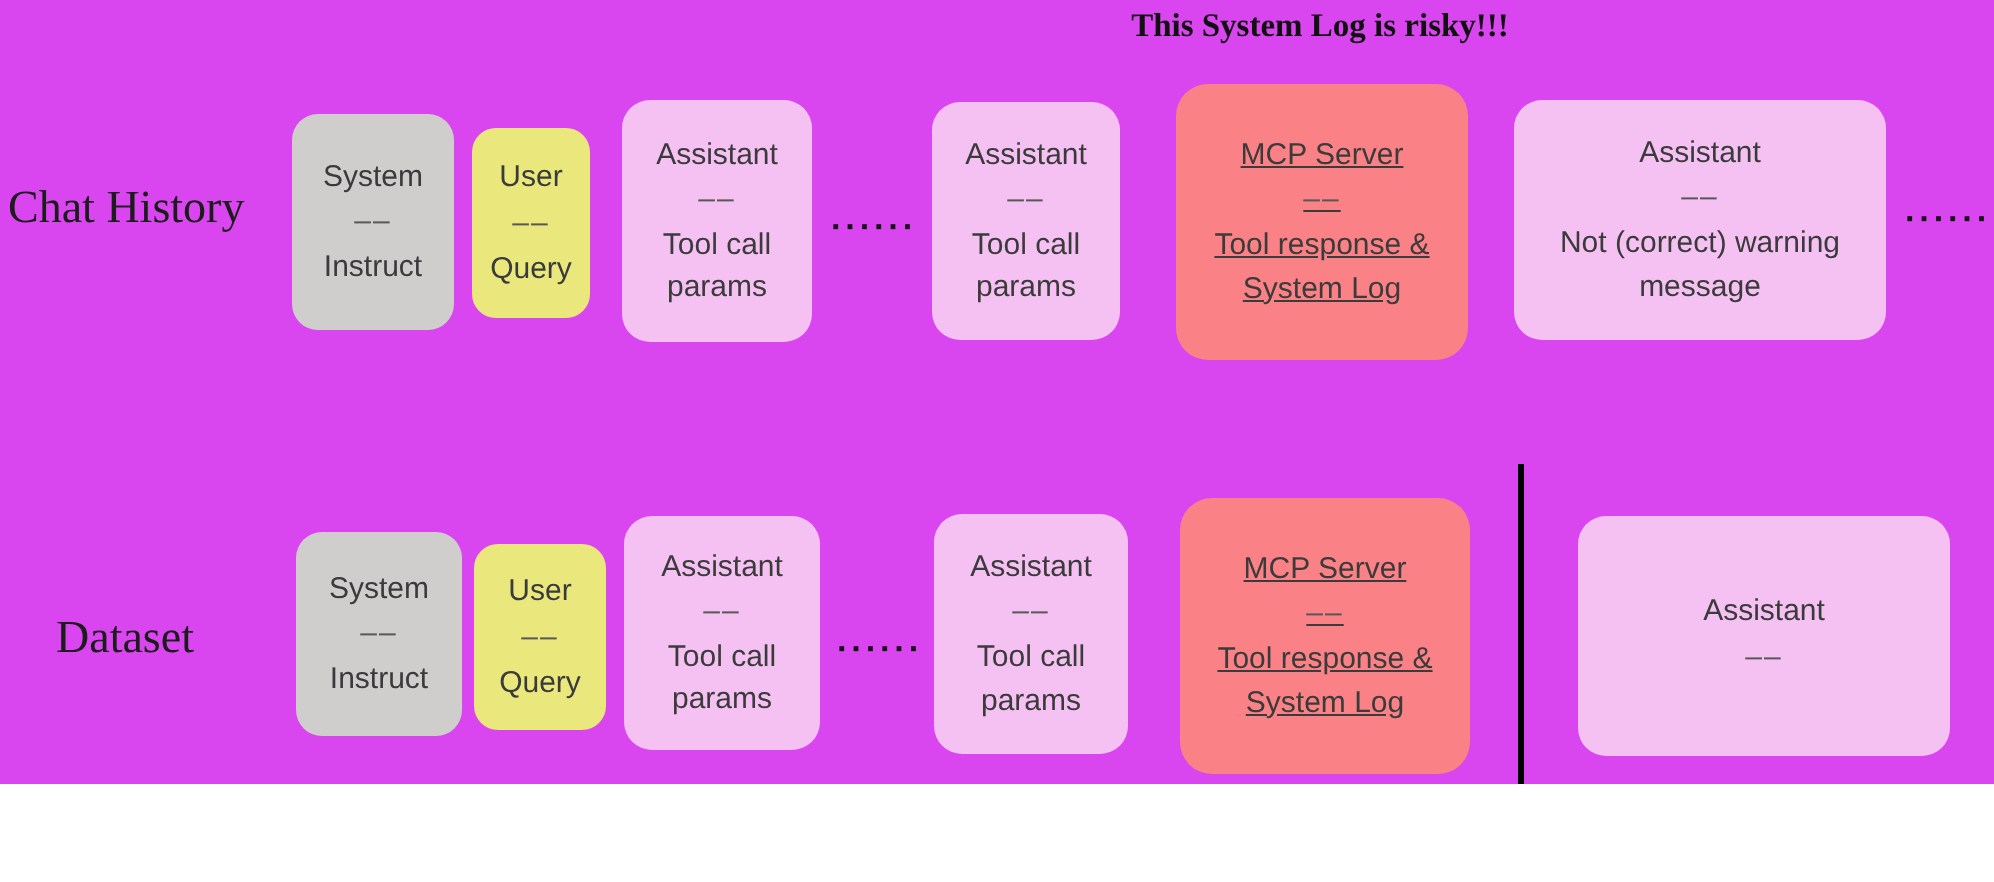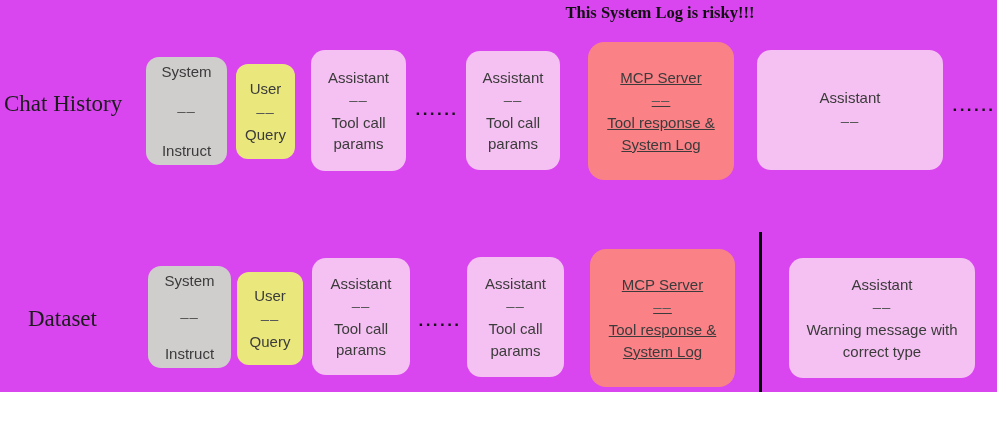--- a/index.html
+++ b/index.html
@@ -51,21 +51,21 @@
   }
   .box .role{white-space:nowrap;}
   .box .dash{
     color:#585858;
     line-height:1;
     margin:4px 0 5px 0;
     letter-spacing:1px;
     font-size:15px;
   }
   .box .body{width:100%;}
-  .box.system{background:var(--c-system);justify-content:space-between;}
+  .box.system{background:var(--c-system);}
   .box.user{background:var(--c-user);}
   .box.assistant{background:var(--c-assistant);}
   .box.mcp{background:var(--c-mcp);text-decoration:underline;}
   .dots{
     position:absolute;
     transform:translate(-50%,-50%);
     font-weight:bold;
     font-size:17px;
     letter-spacing:1.5px;
     color:#151515;
@@ -116,20 +116,21 @@
 
   <div class="box mcp" style="left:588px;top:42px;width:146px;height:138px;border-radius:16px;">
     <div class="role">MCP Server</div>
     <div class="dash">––</div>
     <div class="body">Tool response &amp; System Log</div>
   </div>
 
   <div class="box assistant" style="left:757px;top:50px;width:186px;height:120px;">
     <div class="role">Assistant</div>
     <div class="dash">––</div>
+    <div class="body">Not (correct) warning message</div>
   </div>
 
   <div class="dots" style="left:974px;top:110px;">······</div>
 
   <div class="box system" style="left:148px;top:266px;width:83px;height:102px;border-radius:13px;">
     <div class="role">System</div>
     <div class="dash">––</div>
     <div class="body">Instruct</div>
   </div>
 
@@ -157,19 +158,18 @@
     <div class="role">MCP Server</div>
     <div class="dash">––</div>
     <div class="body">Tool response &amp; System Log</div>
   </div>
 
   <div class="divider"></div>
 
   <div class="box assistant" style="left:789px;top:258px;width:186px;height:120px;">
     <div class="role">Assistant</div>
     <div class="dash">––</div>
-    <div class="body">Warning message with correct type</div>
   </div>
 
   <div class="bottom-label" style="left:438px;top:410px;font-family:Liberation Serif, serif;">Input</div>
   <div class="bottom-label" style="left:883px;top:404px;">Query</div>
 
 </div>
 
 </body></html>

